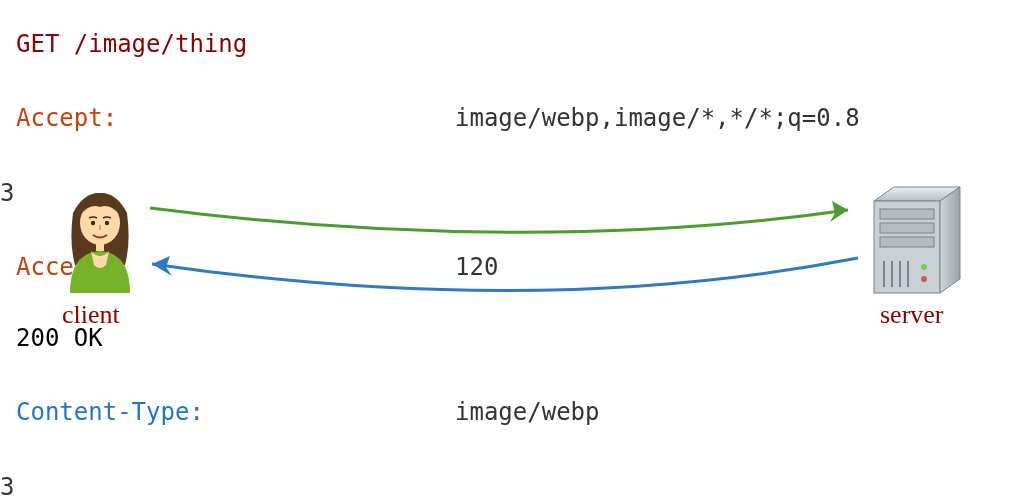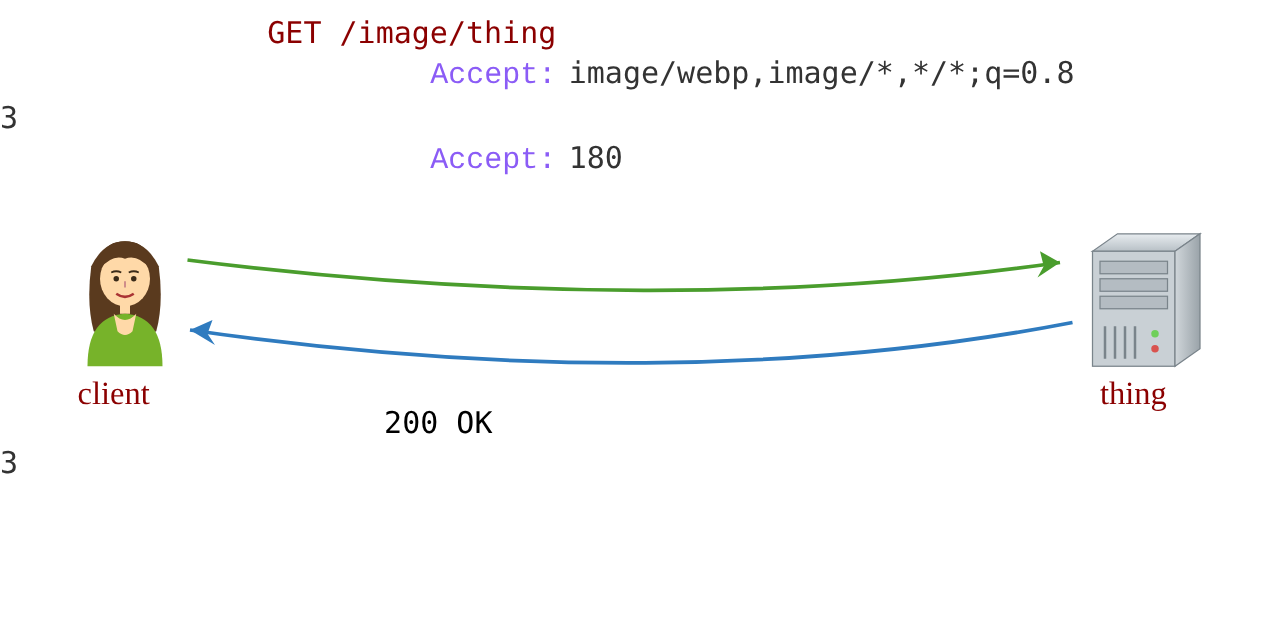--- a/index.html
+++ b/index.html
@@ -20,34 +20,34 @@
   .headers {
     position: absolute;
   }
   .row {
     display: flex;
     align-items: baseline;
     line-height: 1.35;
   }
   .key {
     width: 455px;
-    text-align: right;
     padding-right: 10px;
     box-sizing: border-box;
+    padding-left: 16px;
   }
   .val {
     text-align: center;
     white-space: pre;
+    margin-top: 42px;
   }
   .request-line {
     color: #8b0000;
   }
   .req-key {
-    color: #8b5cf6;
-    font-family: Liberation Mono, monospace;
+    color: #c2410c;
   }
   .resp-key {
     color: #1e74d2;
   }
   .status-line {
     color: #000000;
   }
   .client-label, .server-label {
     position: absolute;
     font-family: "Georgia", "Times New Roman", serif;
@@ -91,27 +91,31 @@
     </div>
     <div class="row">
       <span class="key req-key">Accept:</span>
       <span class="val">image/webp,image/*,*/*;q=0.8</span>
     </div>
     <div class="row">
       <span class="val">3</span>
     </div>
     <div class="row">
       <span class="key req-key">Accept:</span>
-      <span class="val">180</span>
+      <span class="val">120</span>
     </div>
   </div>
 
   <div class="headers" style="top:322px; left:0;">
     <div class="row">
       <span class="key status-line" style="width:404px;">200 OK</span>
+    </div>
+    <div class="row">
+      <span class="key resp-key">Content-Type:</span>
+      <span class="val">image/webp</span>
     </div>
     <div class="row">
     </div>
     <div class="row">
       <span class="val">3</span>
     </div>
   </div>
 
   <svg style="position:absolute; left:55px; top:185px;" width="90" height="110" viewBox="0 0 90 110">
 
@@ -165,21 +169,21 @@
     <g stroke="#7a848b" stroke-width="2">
       <line x1="22" y1="86" x2="22" y2="112"></line>
       <line x1="30" y1="86" x2="30" y2="112"></line>
       <line x1="38" y1="86" x2="38" y2="112"></line>
       <line x1="46" y1="86" x2="46" y2="112"></line>
     </g>
 
     <circle cx="62" cy="92" r="3" fill="#6fcf5a"></circle>
     <circle cx="62" cy="104" r="3" fill="#d9534f"></circle>
   </svg>
-  <div class="server-label" style="left:880px; top:300px;">thing</div>
+  <div class="server-label" style="left:880px; top:300px;">server</div>
 
   <svg class="arrows">
 
     <path class="arrow-req" d="M 150 208 C 400 240, 640 240, 848 210"></path>
     <polygon class="arrow-req-head" points="848,210 832,201 835,213 830,222"></polygon>
 
     <path class="arrow-resp" d="M 858 258 C 640 300, 400 300, 152 264"></path>
     <polygon class="arrow-resp-head" points="152,264 170,256 166,267 172,276"></polygon>
   </svg>
 

